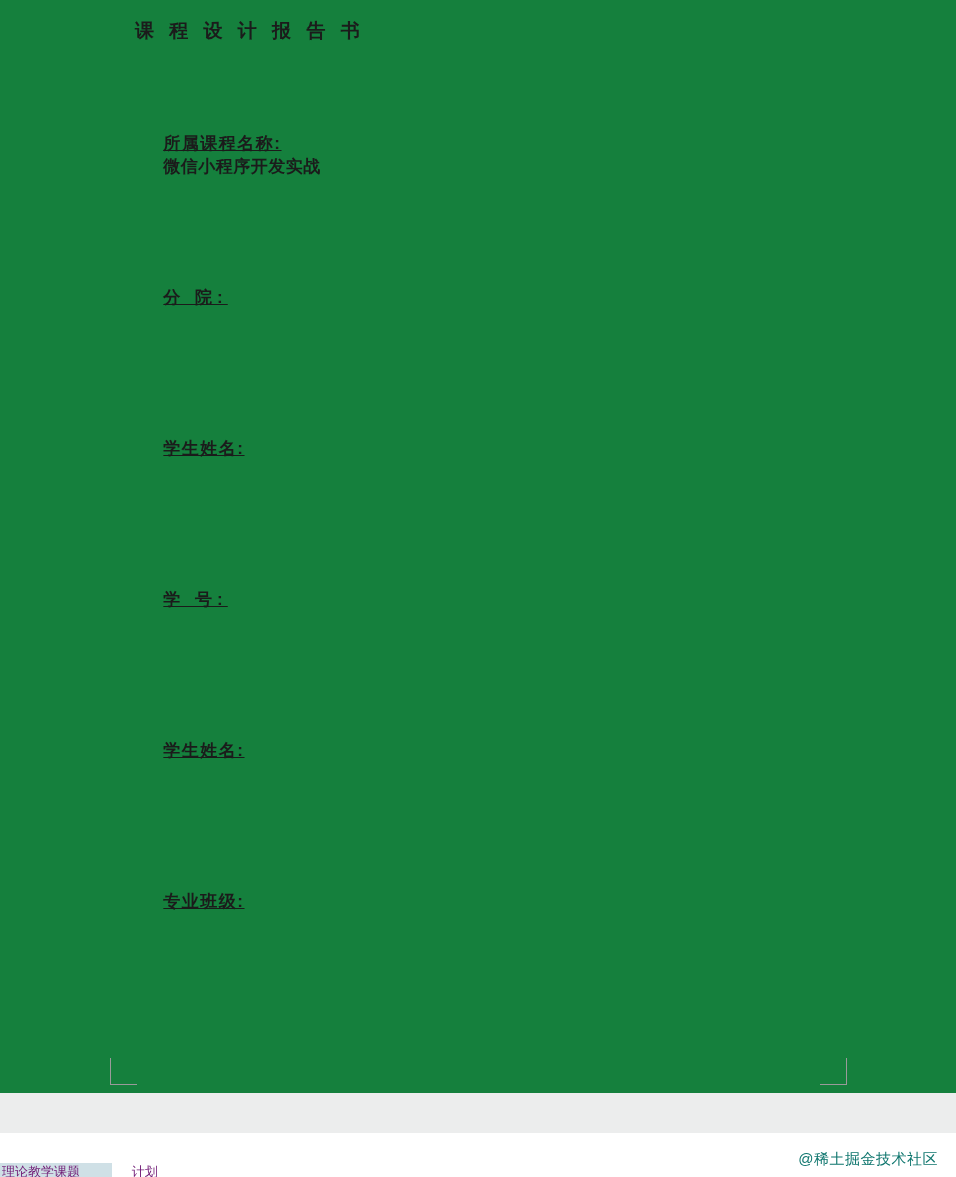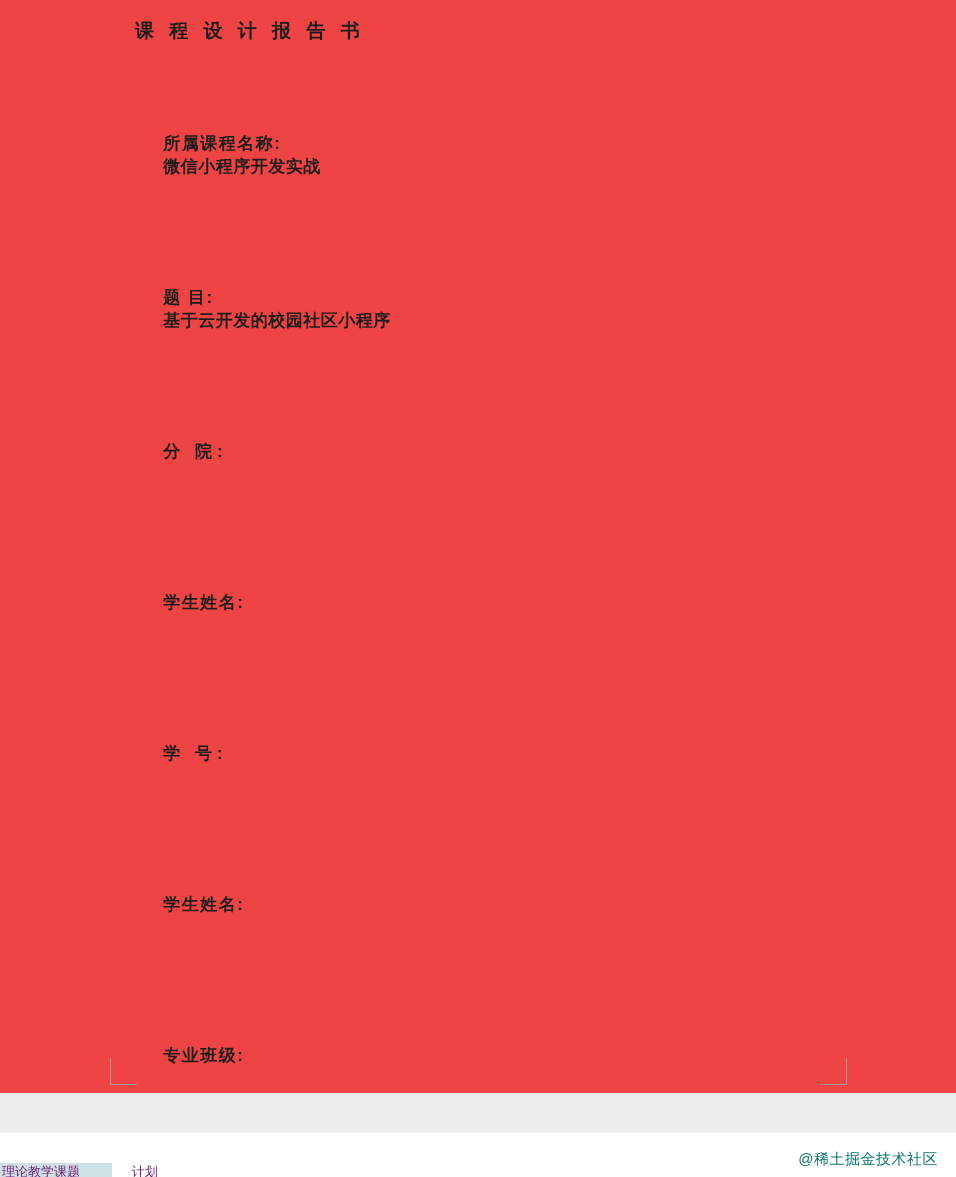--- a/index.html
+++ b/index.html
@@ -13,21 +13,21 @@
     font-family: "Liberation Sans", sans-serif;
     overflow: hidden;
     position: relative;
   }
   .page {
     position: absolute;
     left: 0;
     top: 0;
     width: 956px;
     height: 1093px;
-    background: #ef4444;
+    background: #15803d;
     overflow: hidden;
   }
   .doc-body {
     position: absolute;
     left: 135px;
     top: 0;
     width: 700px;
   }
   .line {
     color: #1b1b1b;
@@ -40,20 +40,21 @@
     margin-top: 18px;
     margin-bottom: 0;
   }
   .field-row {
     margin-top: 68px;
     font-size: 17px;
   }
   .field-row .label {
     font-weight: bold;
     letter-spacing: 1.5px;
+    text-decoration: underline;
   }
   .field-row .value {
     font-weight: bold;
     letter-spacing: 0.5px;
   }
   .field-row.spaced .label {
     letter-spacing: 5px;
     text-align: right;
   }
   
@@ -137,24 +138,20 @@
 <div class="page">
   <div class="doc-body">
 
     <div class="line doc-title">课 程 设 计 报 告 书</div>
 
     <div class="line field-row">
       <span class="label">所属课程名称:</span>
       <span class="value">微信小程序开发实战</span>
     </div>
 
-    <div class="line field-row">
-      <span class="label">题 目:</span>
-      <span class="value">基于云开发的校园社区小程序</span>
-    </div>
 
     <div class="line field-row spaced">
       <span class="label">分 院:</span>
       <span class="value"></span>
     </div>
 
     <div class="line field-row">
       <span class="label">学生姓名:</span>
       <span class="value"></span>
     </div>

